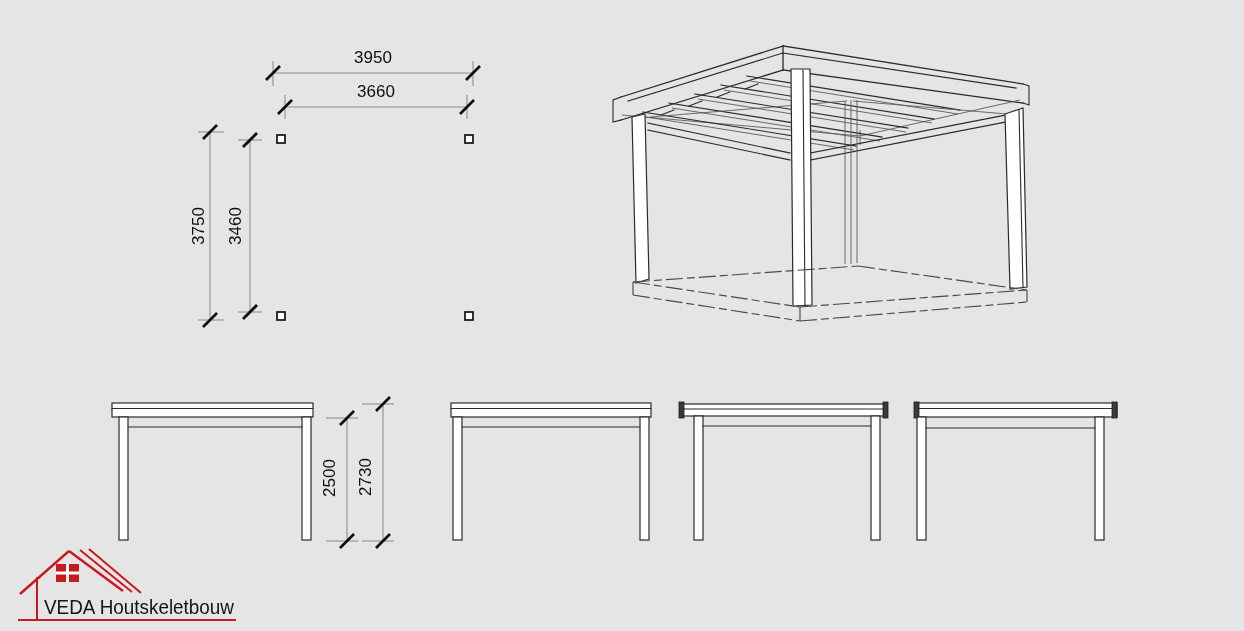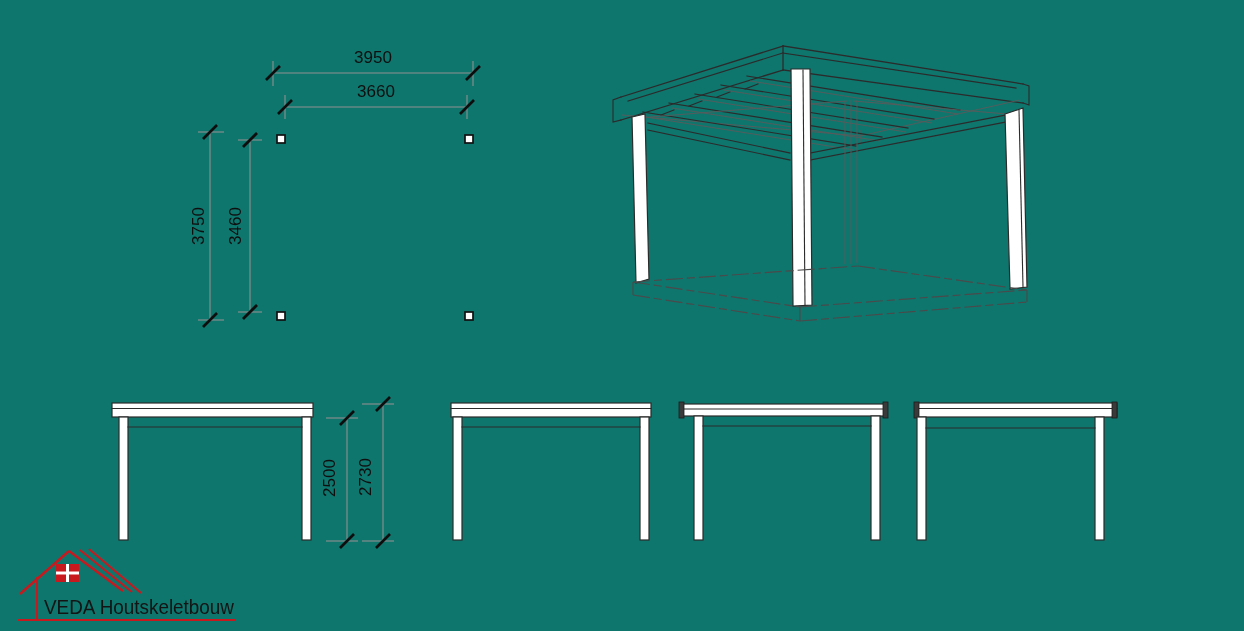--- a/index.html
+++ b/index.html
@@ -1,20 +1,20 @@
 <!DOCTYPE html>
 <html style="--accent: #c8191e;"><head>
 <meta charset="utf-8">
 <style>
   html, body { margin: 0; padding: 0; background: #ffffff; }
   .canvas {
     position: relative;
     width: 1244px;
     height: 631px;
-    background: #0f766e;
+    background: #e5e5e5;
     overflow: hidden;
     font-family: "Liberation Sans", sans-serif;
   }
   svg { display: block; }
   
   .ln   { stroke: #2b2b2b; stroke-width: 1.3; fill: none; stroke-linecap: square; }
   .ln2  { stroke: #2b2b2b; stroke-width: 1.1; fill: none; stroke-linecap: square; }
   .thin { stroke: #5a5a5a; stroke-width: 0.9; fill: none; }
   .dim  { stroke: #909090; stroke-width: 1.1; fill: none; }
   .tick { stroke: #0d0d0d; stroke-width: 2.7; fill: none; stroke-linecap: butt; }

